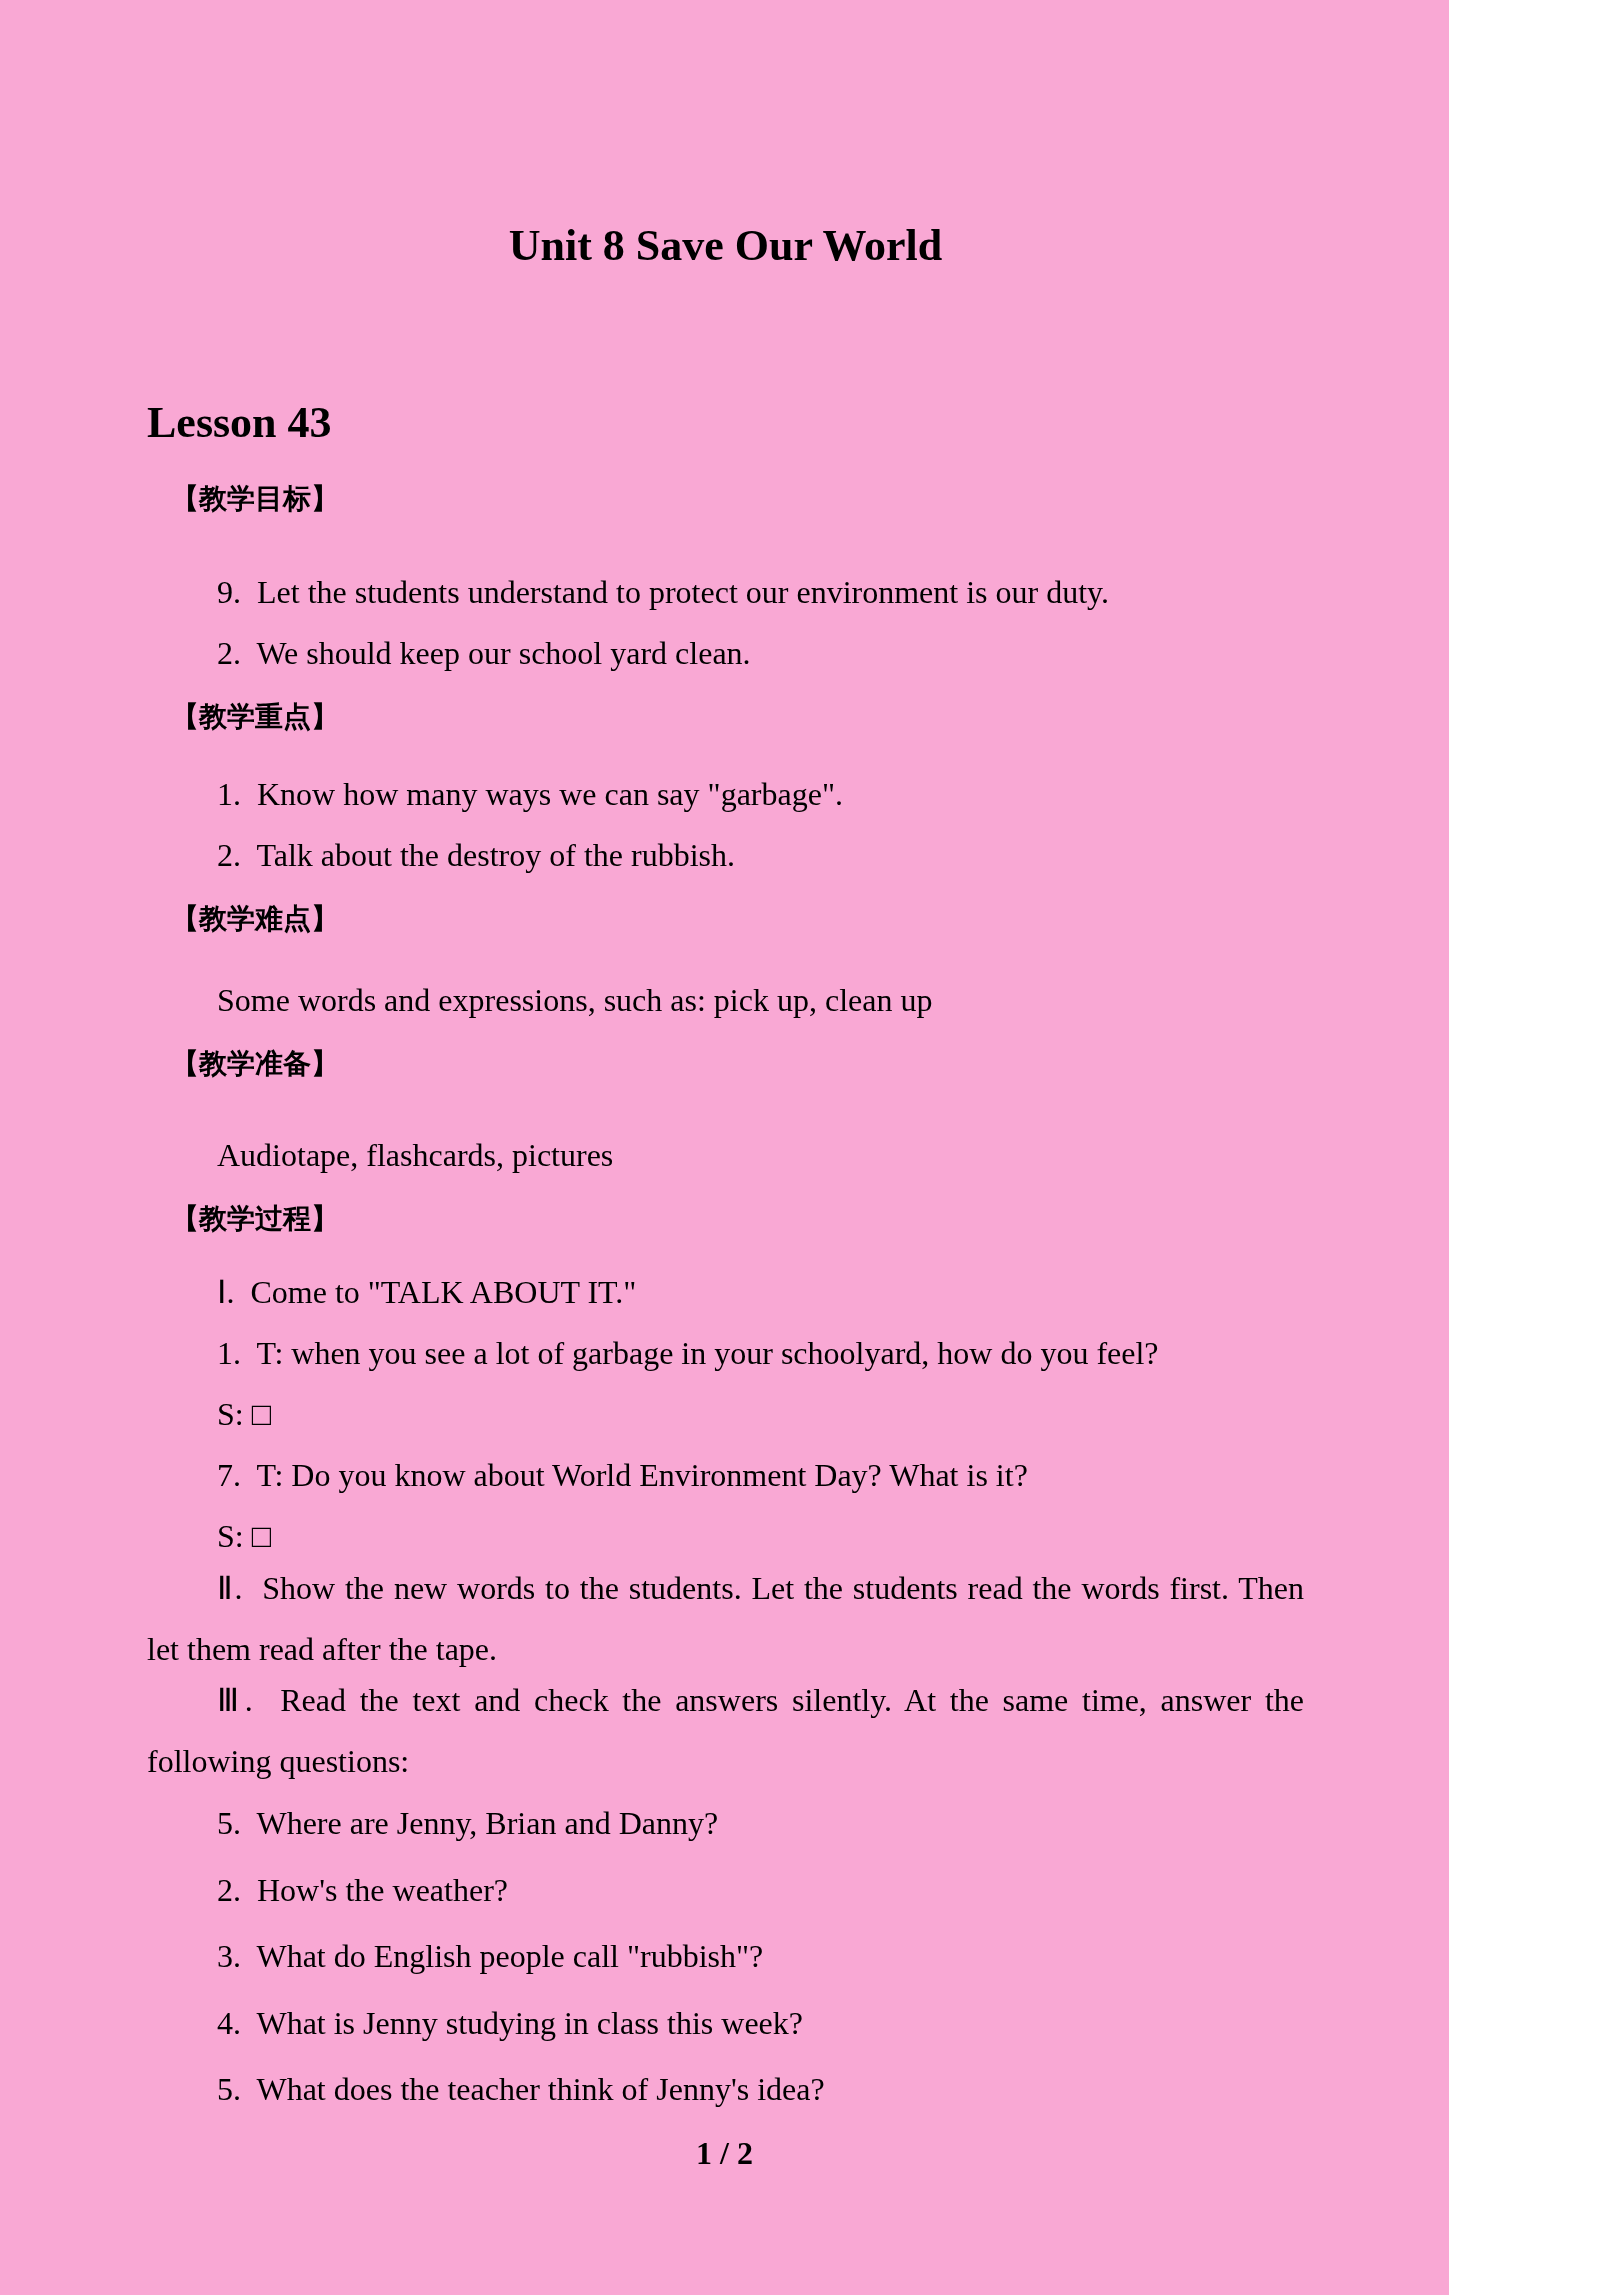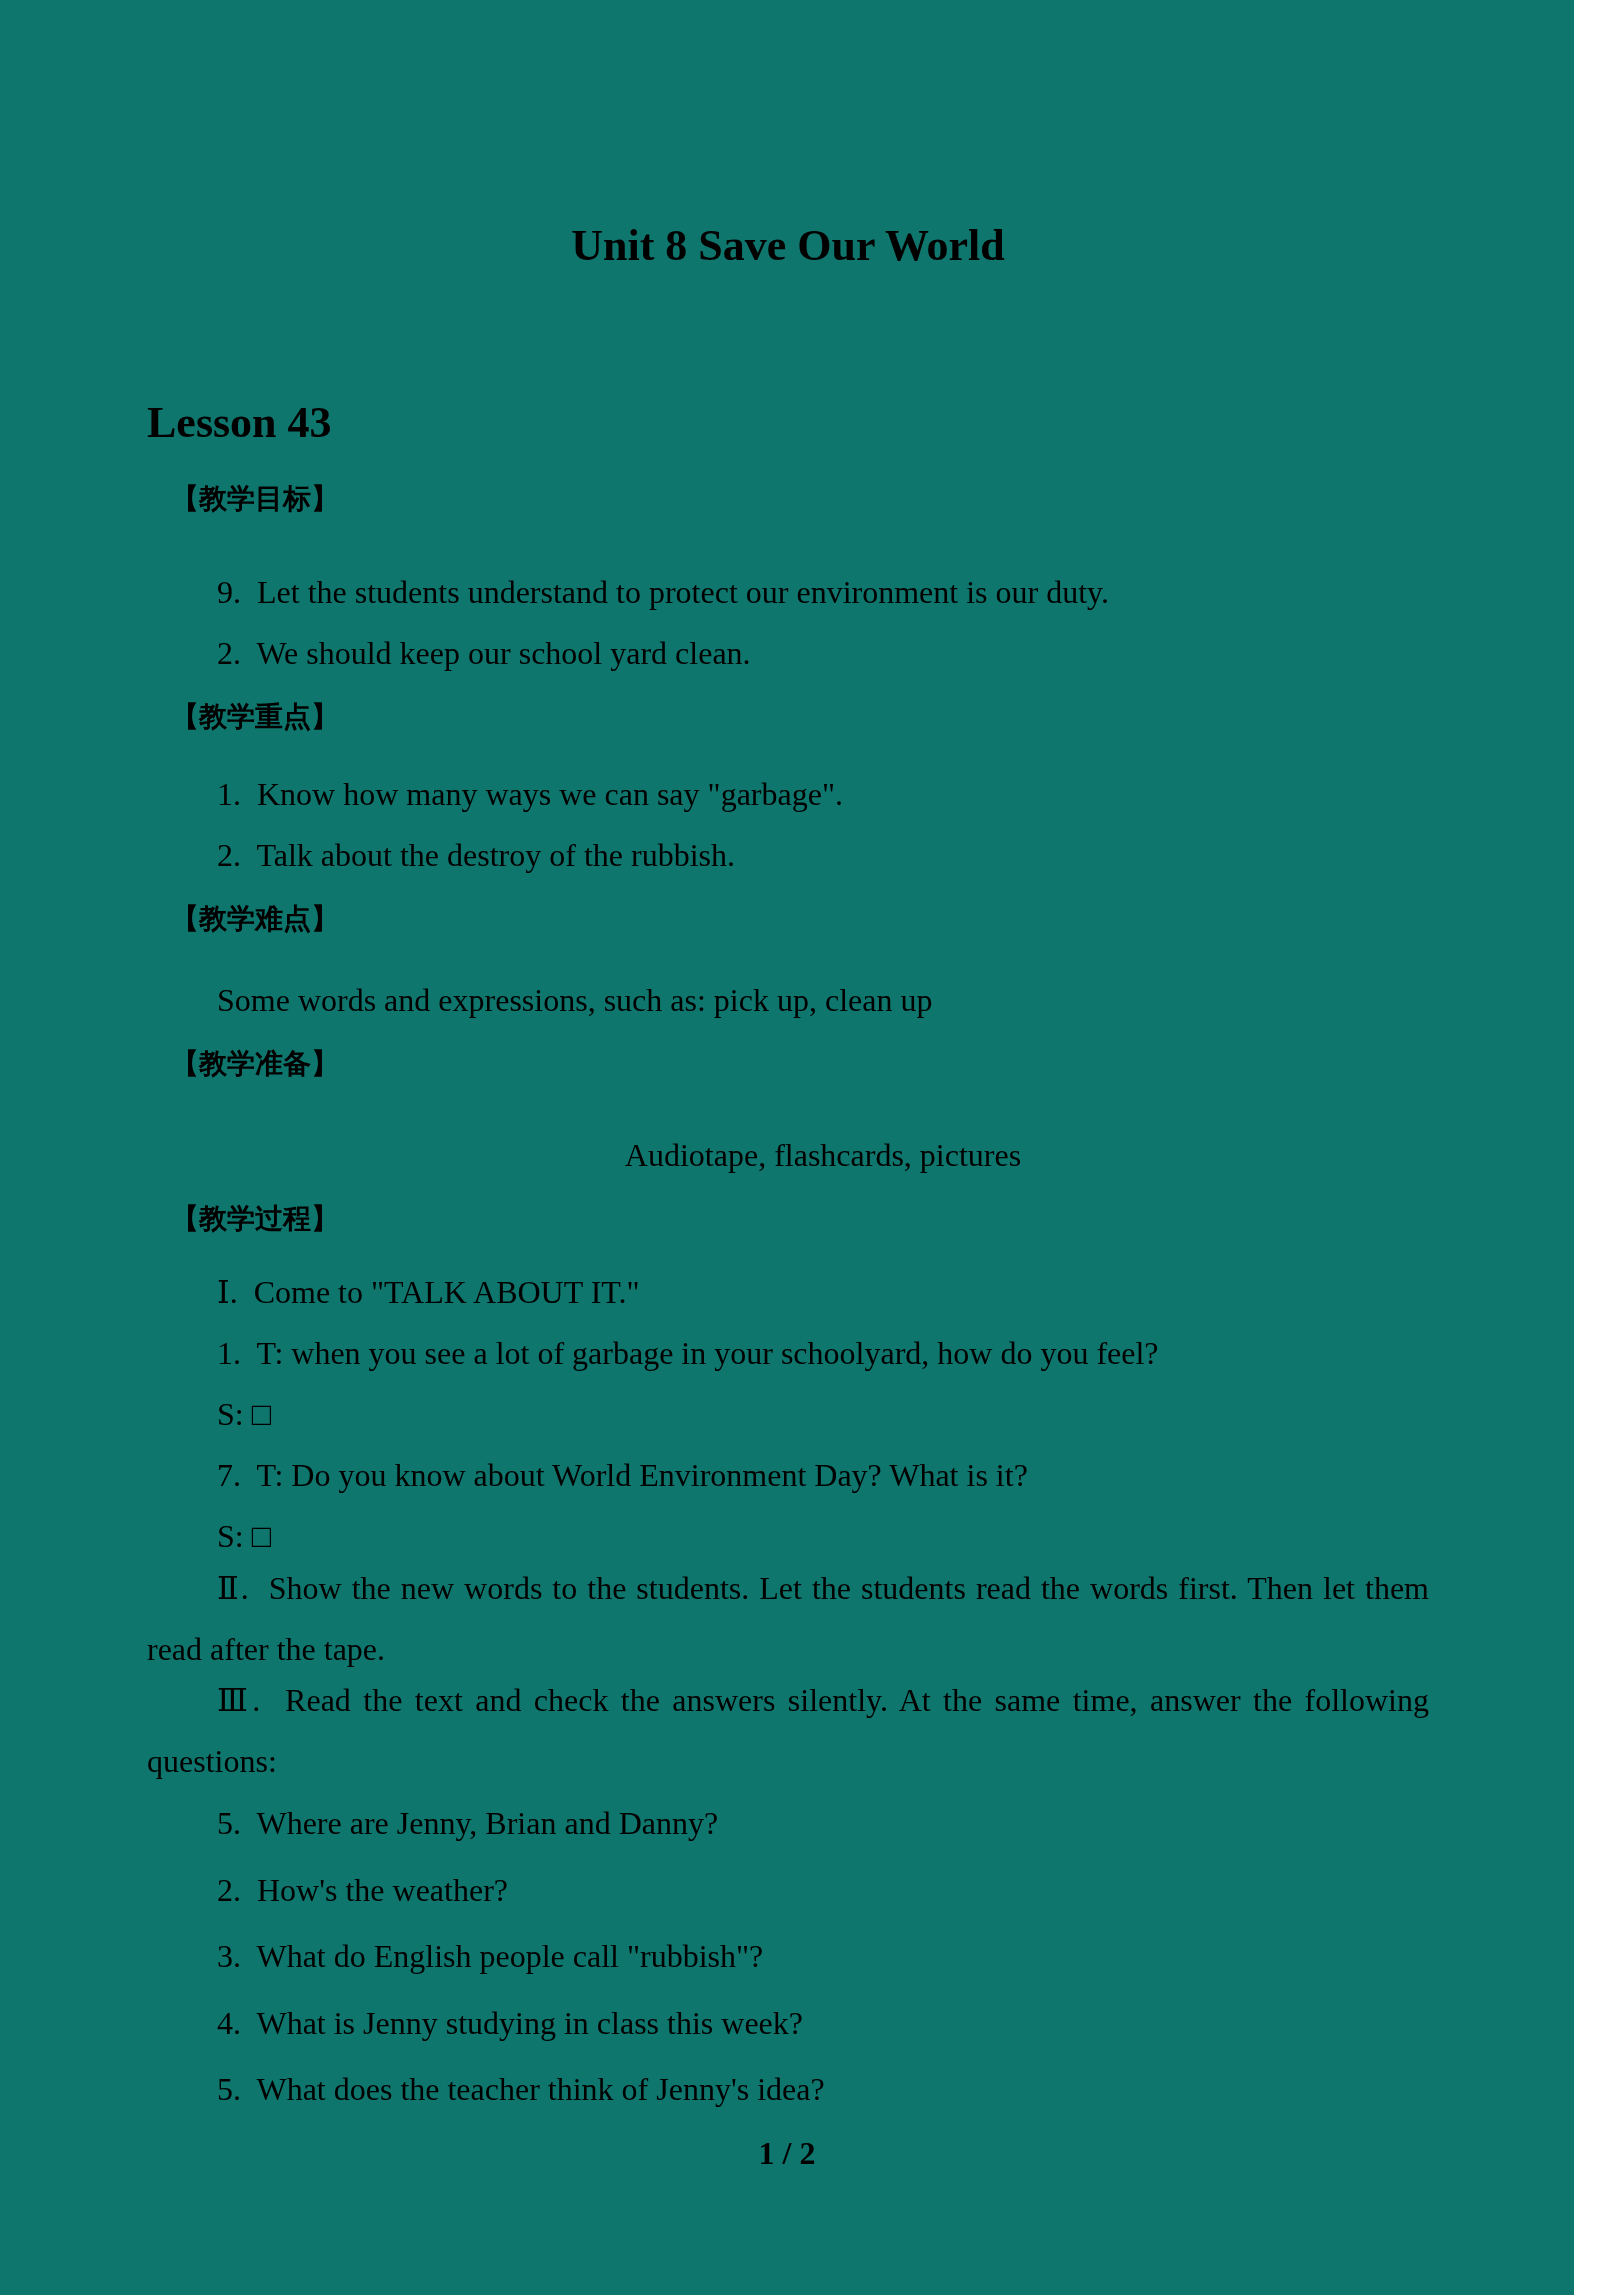--- a/index.html
+++ b/index.html
@@ -4,23 +4,24 @@
 <style>
   html, body { margin: 0; padding: 0; }
   body {
     width: 1623px; height: 2295px;
     background: #ffffff;
     font-family: "Liberation Serif", "DejaVu Serif", serif;
     color: #000000;
   }
   .page {
     position: relative;
-    width: 1574px; height: 2295px;
-    background: #0f766e;
+    width: 1449px; height: 2295px;
+    background: #f9a8d4;
     overflow: hidden;
+    font-family: Liberation Serif, serif;
   }
   .content { padding: 0 145px 0 147px; }
 
   p {
     margin: 0;
     font-size: 32px;
     line-height: 61px;
     white-space: pre-wrap;
   }
   .title {
@@ -38,21 +39,21 @@
     font-size: 28px; font-weight: bold;
     line-height: 65px;
     margin-left: 24px;
   }
   .ind  { text-indent: 70px; }
   .just { text-align: justify; text-indent: 70px; }
 
   .m16 { margin-top: 11px; }
   .m22 { margin-top: 15px; }
   .m28 { margin-top: 19px; }
-  .m42 { margin-top: 29px; text-align: center; }
+  .m42 { margin-top: 29px; }
   .m46 { margin-top: 31px; }
   .m2  { margin-top: 1.4px; }
   .m8  { margin-top: 5.5px; }
   .mneg14 { margin-top: -9.5px; }
 
   .footer {
     position: absolute;
     top: 2136px; left: 0; width: 100%;
     text-align: center;
     font-size: 32px; line-height: 34px;

